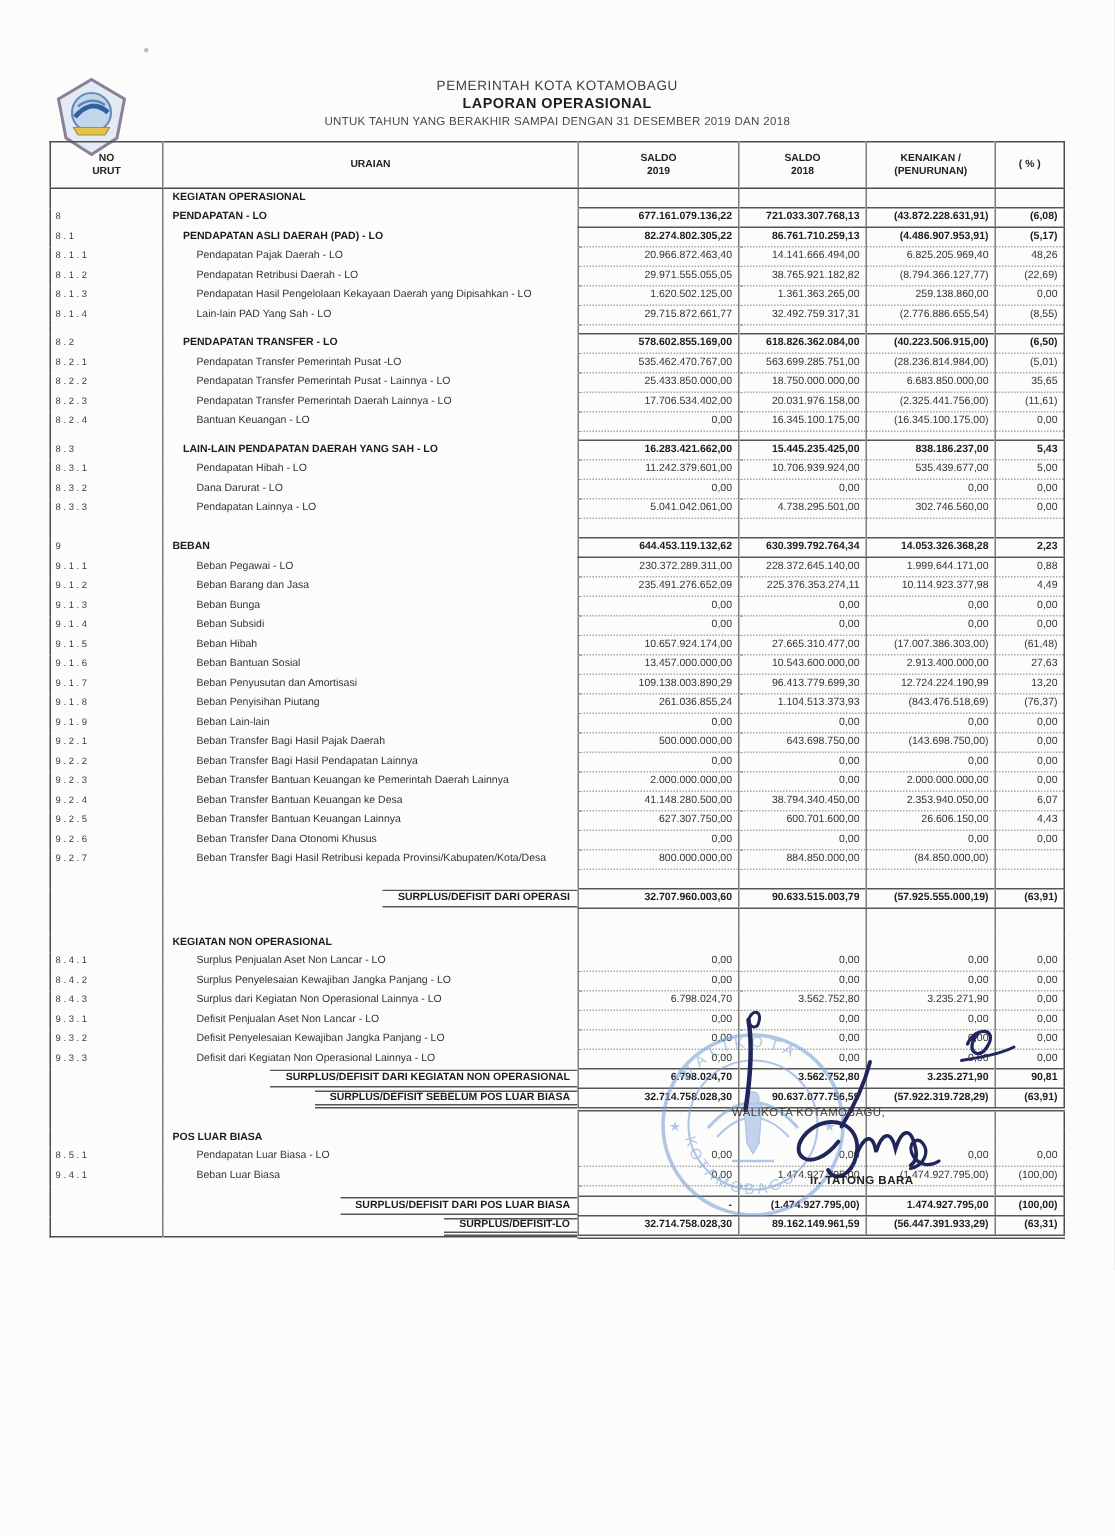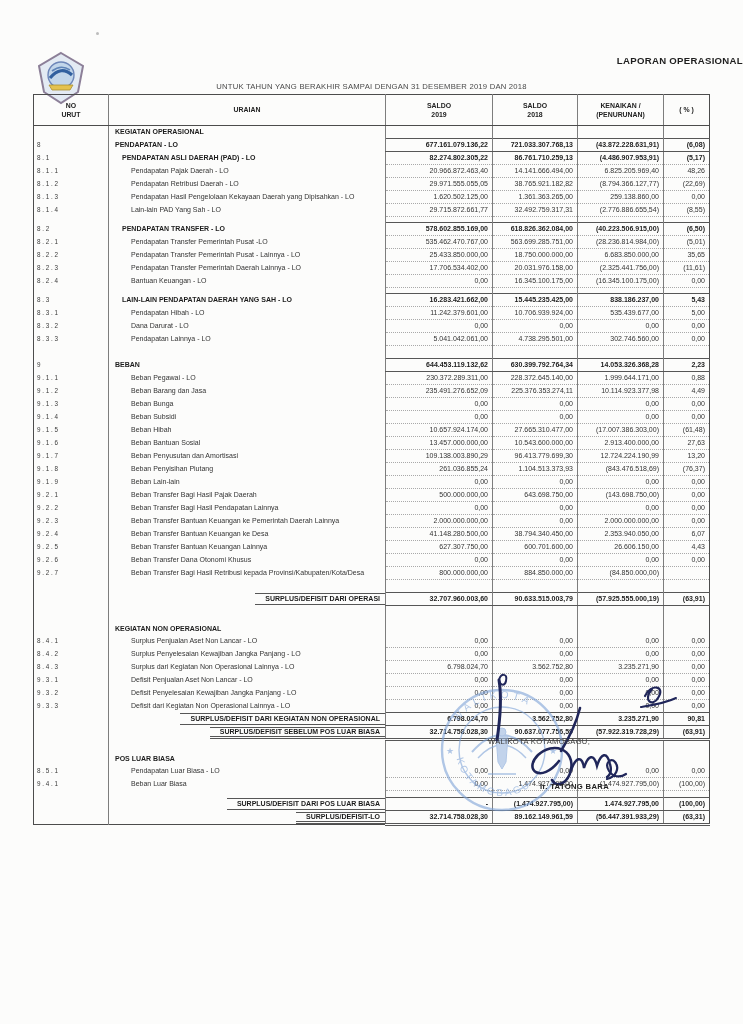--- a/index.html
+++ b/index.html
@@ -5,22 +5,22 @@
   html,body{margin:0;padding:0;background:#e8e8e8;}
   .page{
     position:relative;width:743px;height:1024px;margin:0 auto;
     background:#fcfcfb;overflow:hidden;
     font-family:"Liberation Sans",sans-serif;color:#2e2e2e;
   }
   .speck{position:absolute;left:96px;top:32px;width:3px;height:3px;border-radius:50%;background:#bcbcbc;}
   
   .doc-header{position:absolute;top:53px;left:0;width:100%;text-align:center;line-height:1;}
   .doc-header .l1{font-size:9px;color:#3f3f3f;letter-spacing:.4px;}
-  .doc-header .l2{font-size:9.6px;font-weight:bold;color:#1e1e1e;margin-top:2.5px;letter-spacing:.3px;text-align:right;}
-  .doc-header .l3{font-size:7.7px;color:#4a4a4a;margin-top:18px;letter-spacing:.2px;}
+  .doc-header .l2{font-size:9.6px;font-weight:bold;color:#1e1e1e;margin-top:2.5px;letter-spacing:.3px;}
+  .doc-header .l3{font-size:7.7px;color:#4a4a4a;margin-top:3px;letter-spacing:.2px;}
   .logo{position:absolute;left:36px;top:51px;}
   
   table.report{
     position:absolute;left:33px;top:94px;width:676px;
     border-collapse:collapse;table-layout:fixed;
     border:1.3px solid #4c4c4c;
   }
   col.c-no{width:75px;} col.c-ur{width:277px;} col.c-19{width:107px;}
   col.c-18{width:85px;} col.c-ke{width:86px;} col.c-pc{width:46px;}
   th,td{border-left:1px solid #7d7d7d;padding:0;vertical-align:middle;overflow:hidden;white-space:nowrap;}
@@ -66,20 +66,21 @@
     <svg width="50" height="54" viewBox="0 0 50 54">
       <path d="M25 2 L47 15 L42 41 L25 52 L8 41 L3 15 Z" fill="#e3eaf3" stroke="#8c7f98" stroke-width="2"></path>
       <circle cx="25" cy="24" r="13" fill="#c2d6ea" stroke="#6d86b8" stroke-width="1.4"></circle>
       <path d="M14 27 q11 -13 22 -3" stroke="#31609f" fill="none" stroke-width="3.2"></path>
       <path d="M16 20 q9 -7 18 -1" stroke="#5f84b8" fill="none" stroke-width="1.6"></path>
       <path d="M13 34 h24 l-3 5 h-18 z" fill="#e4c24e" stroke="#a98f2f" stroke-width="0.8"></path>
     </svg>
   </div>
 
   <div class="doc-header">
+    <div class="l1">PEMERINTAH KOTA KOTAMOBAGU</div>
     <div class="l2">LAPORAN OPERASIONAL</div>
     <div class="l3">UNTUK TAHUN YANG BERAKHIR SAMPAI DENGAN 31 DESEMBER 2019 DAN 2018</div>
   </div>
 
   <table class="report">
     <colgroup>
       <col class="c-no">
         <col class="c-ur">
         <col class="c-19">
         <col class="c-18">

